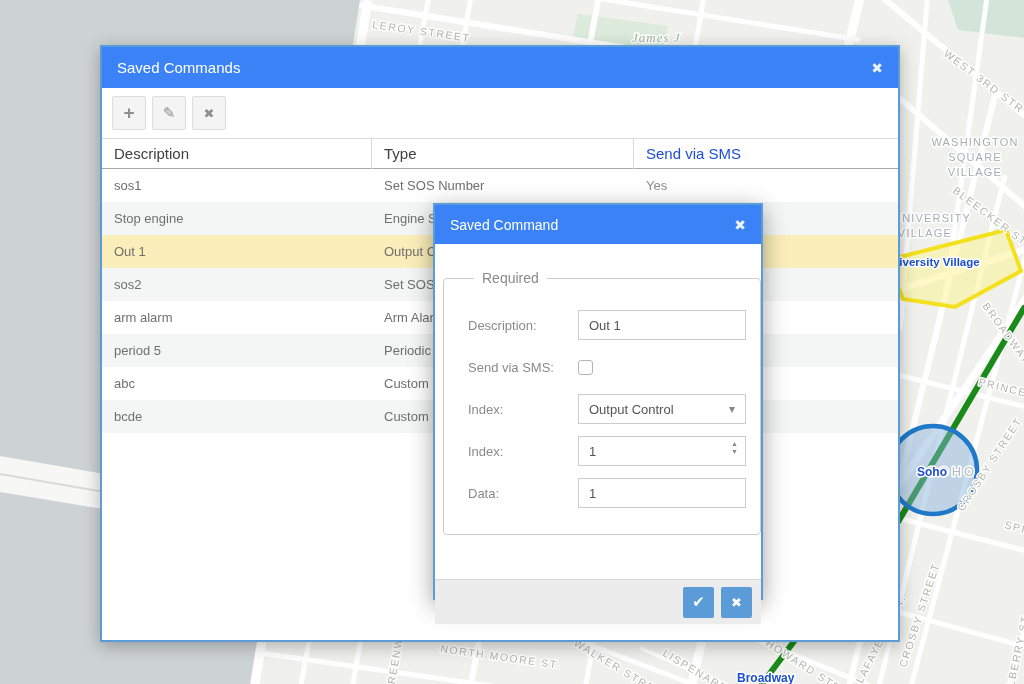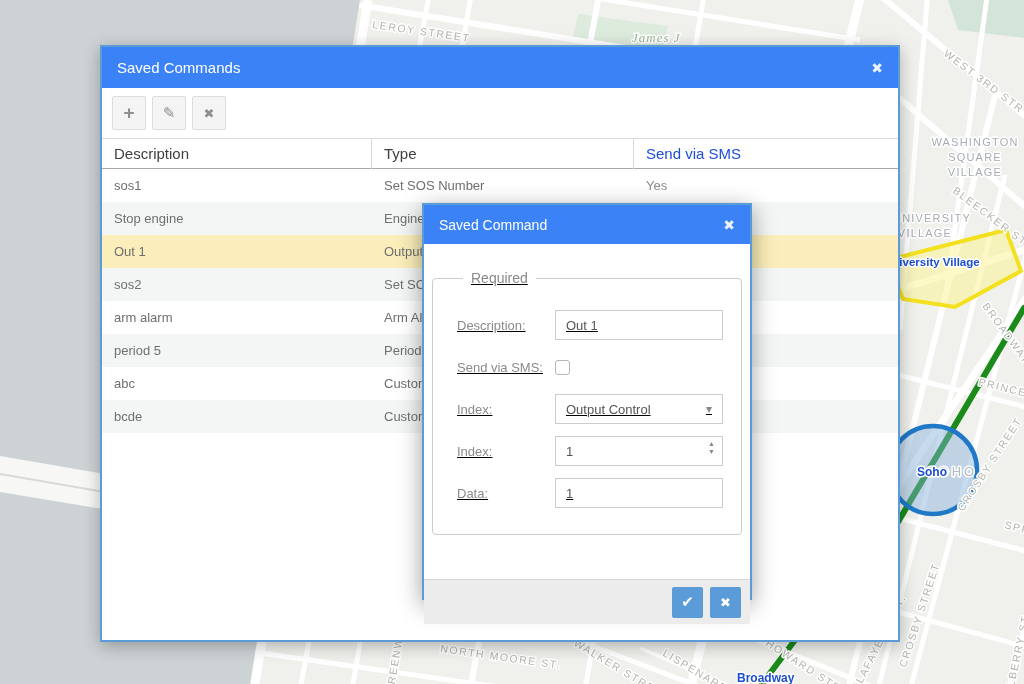--- a/index.html
+++ b/index.html
@@ -10,21 +10,21 @@
   svg.map{position:absolute;inset:0;display:block;}
   svg.map text{paint-order:stroke fill;stroke:#ffffff;stroke-width:3px;stroke-linejoin:round;}
   .street-label{fill:#b2b5ad;font-size:10.5px;letter-spacing:1.6px;}
   .area-label{fill:#a7acb4;font-size:11px;letter-spacing:1.2px;text-anchor:middle;}
   .soho-label{fill:#b3bac1;font-size:13px;letter-spacing:3px;text-anchor:middle;}
   .park-label{fill:#9eb89c;font-size:13px;font-style:italic;font-family:"Liberation Serif","DejaVu Serif",serif;letter-spacing:1px;}
   .geo-label{fill:#1b4fd0;font-size:11.5px;font-weight:bold;stroke-width:2.5px;}
   
   .dialog{position:absolute;background:#fff;border:2px solid #5b9bd8;}
   .dlg-main{left:100px;top:45px;width:800px;height:597px;box-shadow:0 4px 16px rgba(0,0,0,.28);}
-  .dlg-sub{left:422px;top:203px;width:330px;height:397px;box-shadow:0 6px 22px rgba(0,0,0,.38);z-index:5;}
+  .dlg-sub{left:433px;top:203px;width:330px;height:397px;box-shadow:0 6px 22px rgba(0,0,0,.38);z-index:5;}
   .titlebar{background:#3b82f6;color:#fff;display:flex;align-items:center;padding:0 15px;}
   .dlg-main .titlebar{height:41px;font-size:15px;}
   .dlg-sub  .titlebar{height:39px;font-size:14px;}
   .close-x{margin-left:auto;color:#eaf2fb;font-size:14px;cursor:pointer;line-height:1;}
   
   .toolbar{display:flex;gap:6px;padding:8px 10px;background:#fff;}
   .tbtn{width:34px;height:34px;background:#f4f4f4;border:1px solid #ddd;border-radius:2px;
         display:flex;align-items:center;justify-content:center;color:#8f8f8f;cursor:pointer;}
   .tbtn.add{font-size:19px;font-weight:bold;}
   .tbtn.edit{font-size:15px;}
@@ -35,23 +35,23 @@
   .trow{display:flex;height:33px;align-items:center;font-size:13px;color:#6f6f6f;cursor:pointer;}
   .trow:nth-child(even){background:#f4f6f6;}
   .trow.selected{background:#fbeeba;}
   .c1{width:270px;padding-left:12px;}
   .c2{width:262px;padding-left:12px;}
   .c3{flex:1;padding-left:12px;color:#8d8d8d;}
   .thead .c3{color:#1d4ed8;}
   .thead .c1,.thead .c2{border-right:1px solid #d9d9d9;height:31px;display:flex;align-items:center;}
   
   .sub-body{position:relative;height:354px;background:#fff;}
-  fieldset.req{margin:26px 8px 0 8px;height:265px;border:1px solid #ccc;border-radius:4px;padding:24px 14px 0 24px;text-decoration:underline;}
+  fieldset.req{margin:26px 8px 0 8px;height:265px;border:1px solid #ccc;border-radius:4px;padding:24px 14px 0 24px;}
   fieldset.req legend{color:#8a8a8a;font-size:14px;padding:0 8px;margin-left:6px;}
-  .form-row{display:flex;align-items:center;height:30px;margin-bottom:12px;}
+  .form-row{display:flex;align-items:center;height:30px;margin-bottom:12px;gap:12px;}
   .form-row label{width:98px;color:#8a8a8a;font-size:13px;flex:none;}
   .ctrl{width:168px;height:30px;border:1px solid #ccc;background:#fff;font-size:13px;color:#555;
         padding:0 10px;font-family:inherit;}
   .selectbox{display:flex;align-items:center;cursor:pointer;}
   .selectbox .sel-text{flex:1;}
   .selectbox .caret{color:#888;font-size:12px;}
   .spinwrap{position:relative;width:168px;}
   .spinwrap input{width:168px;}
   .spinbtns{position:absolute;right:8px;top:4px;display:flex;flex-direction:column;gap:1px;
             font-size:7px;color:#888;line-height:7px;cursor:pointer;}

